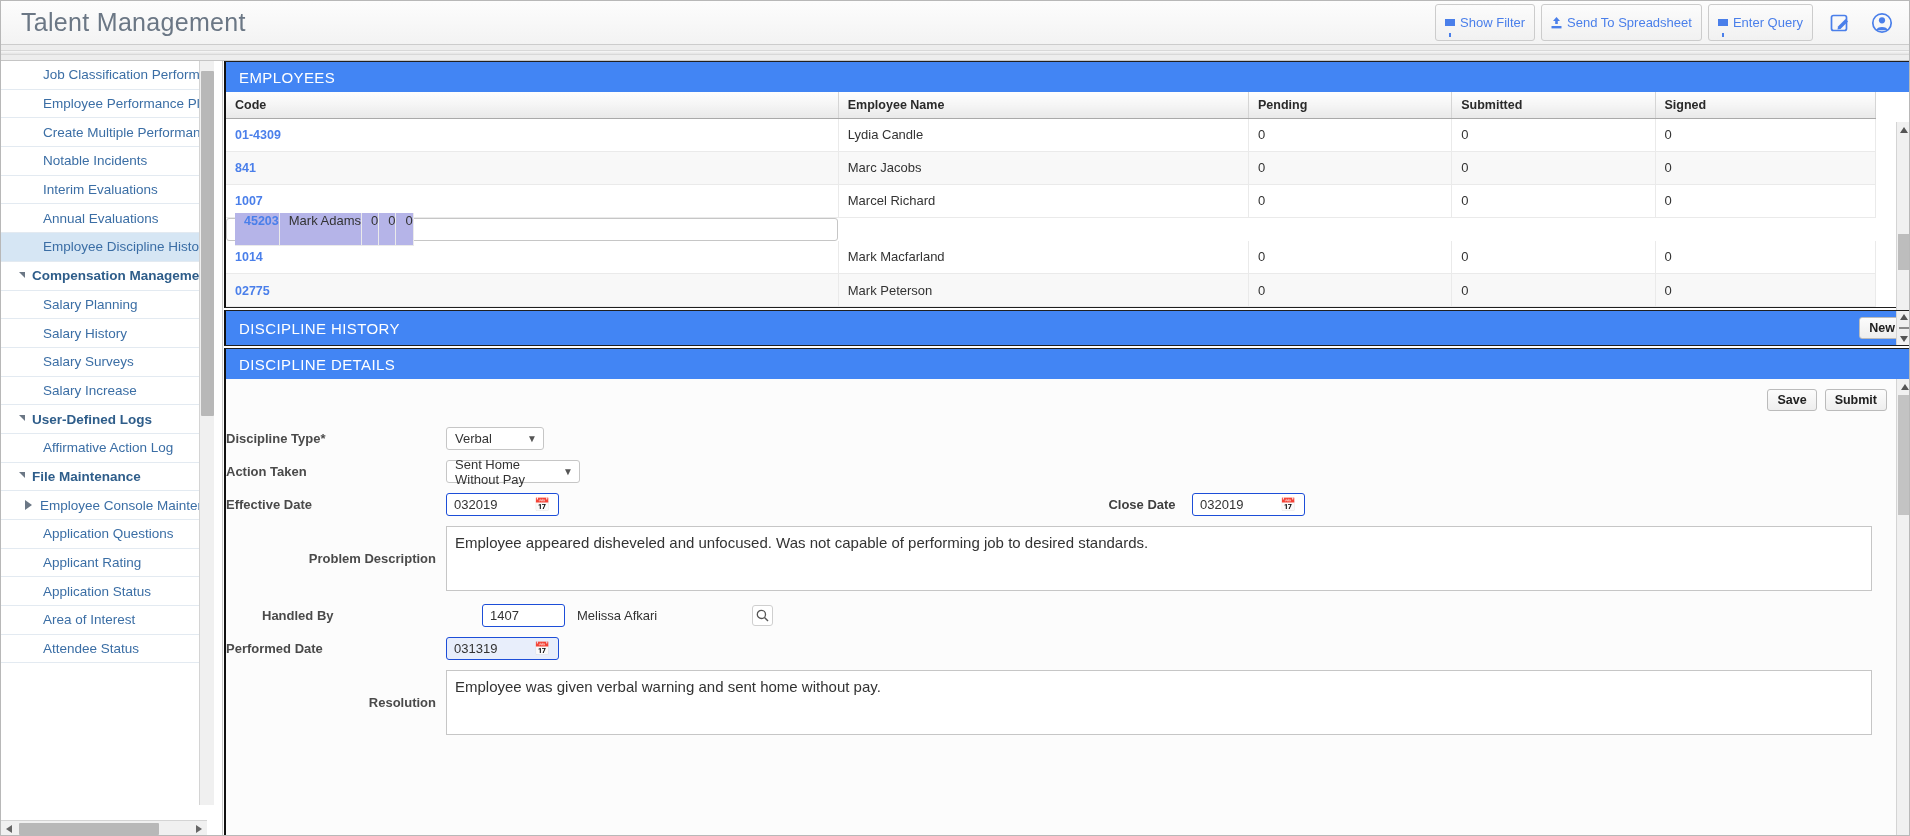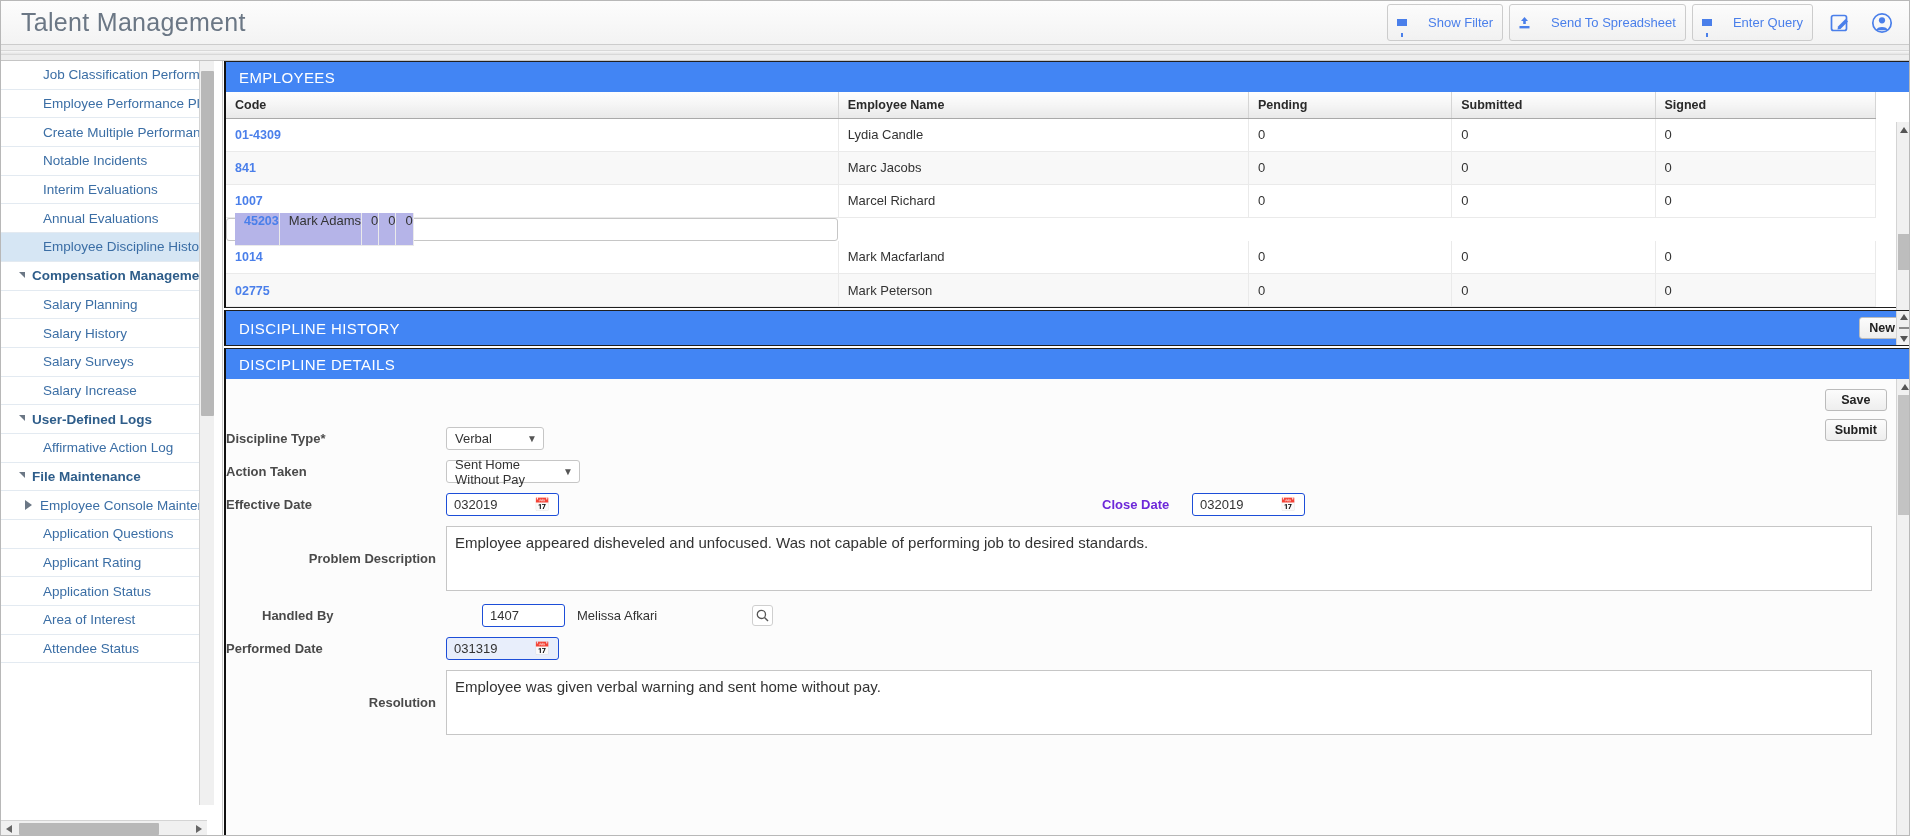--- a/index.html
+++ b/index.html
@@ -34,21 +34,21 @@
     letter-spacing: 0.3px;
     white-space: nowrap;
   }
   .topbar-right {
     margin-left: auto;
     display: flex; align-items: center;
     padding-right: 14px;
     gap: 6px;
   }
   .tb-btn {
-    display: inline-flex; align-items: center; gap: 21px;
+    display: inline-flex; align-items: center; gap: 5px;
     height: 37px;
     padding: 0 9px;
     border: 1px solid #ccc;
     border-radius: 3px;
     background: linear-gradient(to bottom,#fcfcfc,#f1f1f1);
     color: #4a7fea;
     font-size: 13px;
     white-space: nowrap;
     cursor: pointer;
   }
@@ -267,21 +267,21 @@
     width: 1687px; height: 489px;
   }
   .dd-body {
     background: #fcfcfc;
     height: 457px;
     position: relative;
     overflow: hidden;
   }
   .dd-actions {
     position:absolute; right: 24px; top: 10px;
-    display:flex; gap:8px;flex-direction:column;
+    display:flex; gap:8px;
   }
   .form {
     position: absolute;
     left: 0; top: 48px;
     width: 1650px;
   }
   .frow {
     display:flex; align-items:center;
     margin-bottom: 10px;
   }
@@ -618,21 +618,21 @@
 
           <div class="frow">
             <div class="flabel">Effective Date</div>
             <div class="txt" style="width:113px;">
               <span>032019</span>
               <span class="cal-ico">📅</span>
             </div>
 
             <div style="width:543px;"></div>
 
-            <div style="text-align:left;padding-right:10px;font-size:13px;color:#6d28d9;font-weight:600;width:90px;">Close Date</div>
+            <div style="text-align:center;padding-right:10px;font-size:13px;color:#404040;font-weight:600;width:90px;">Close Date</div>
             <div class="txt" style="width:113px;">
               <span>032019</span>
               <span class="cal-ico">📅</span>
             </div>
           </div>
 
           <div class="frow" style="align-items:stretch;margin-top:4px;">
             <div class="flabel" style="display:flex;align-items:center;justify-content:flex-end;">Problem Description</div>
             <div class="ta" style="width:1426px;height:65px;">Employee appeared disheveled and unfocused. Was not capable of performing job to desired standards.</div>
           </div>

